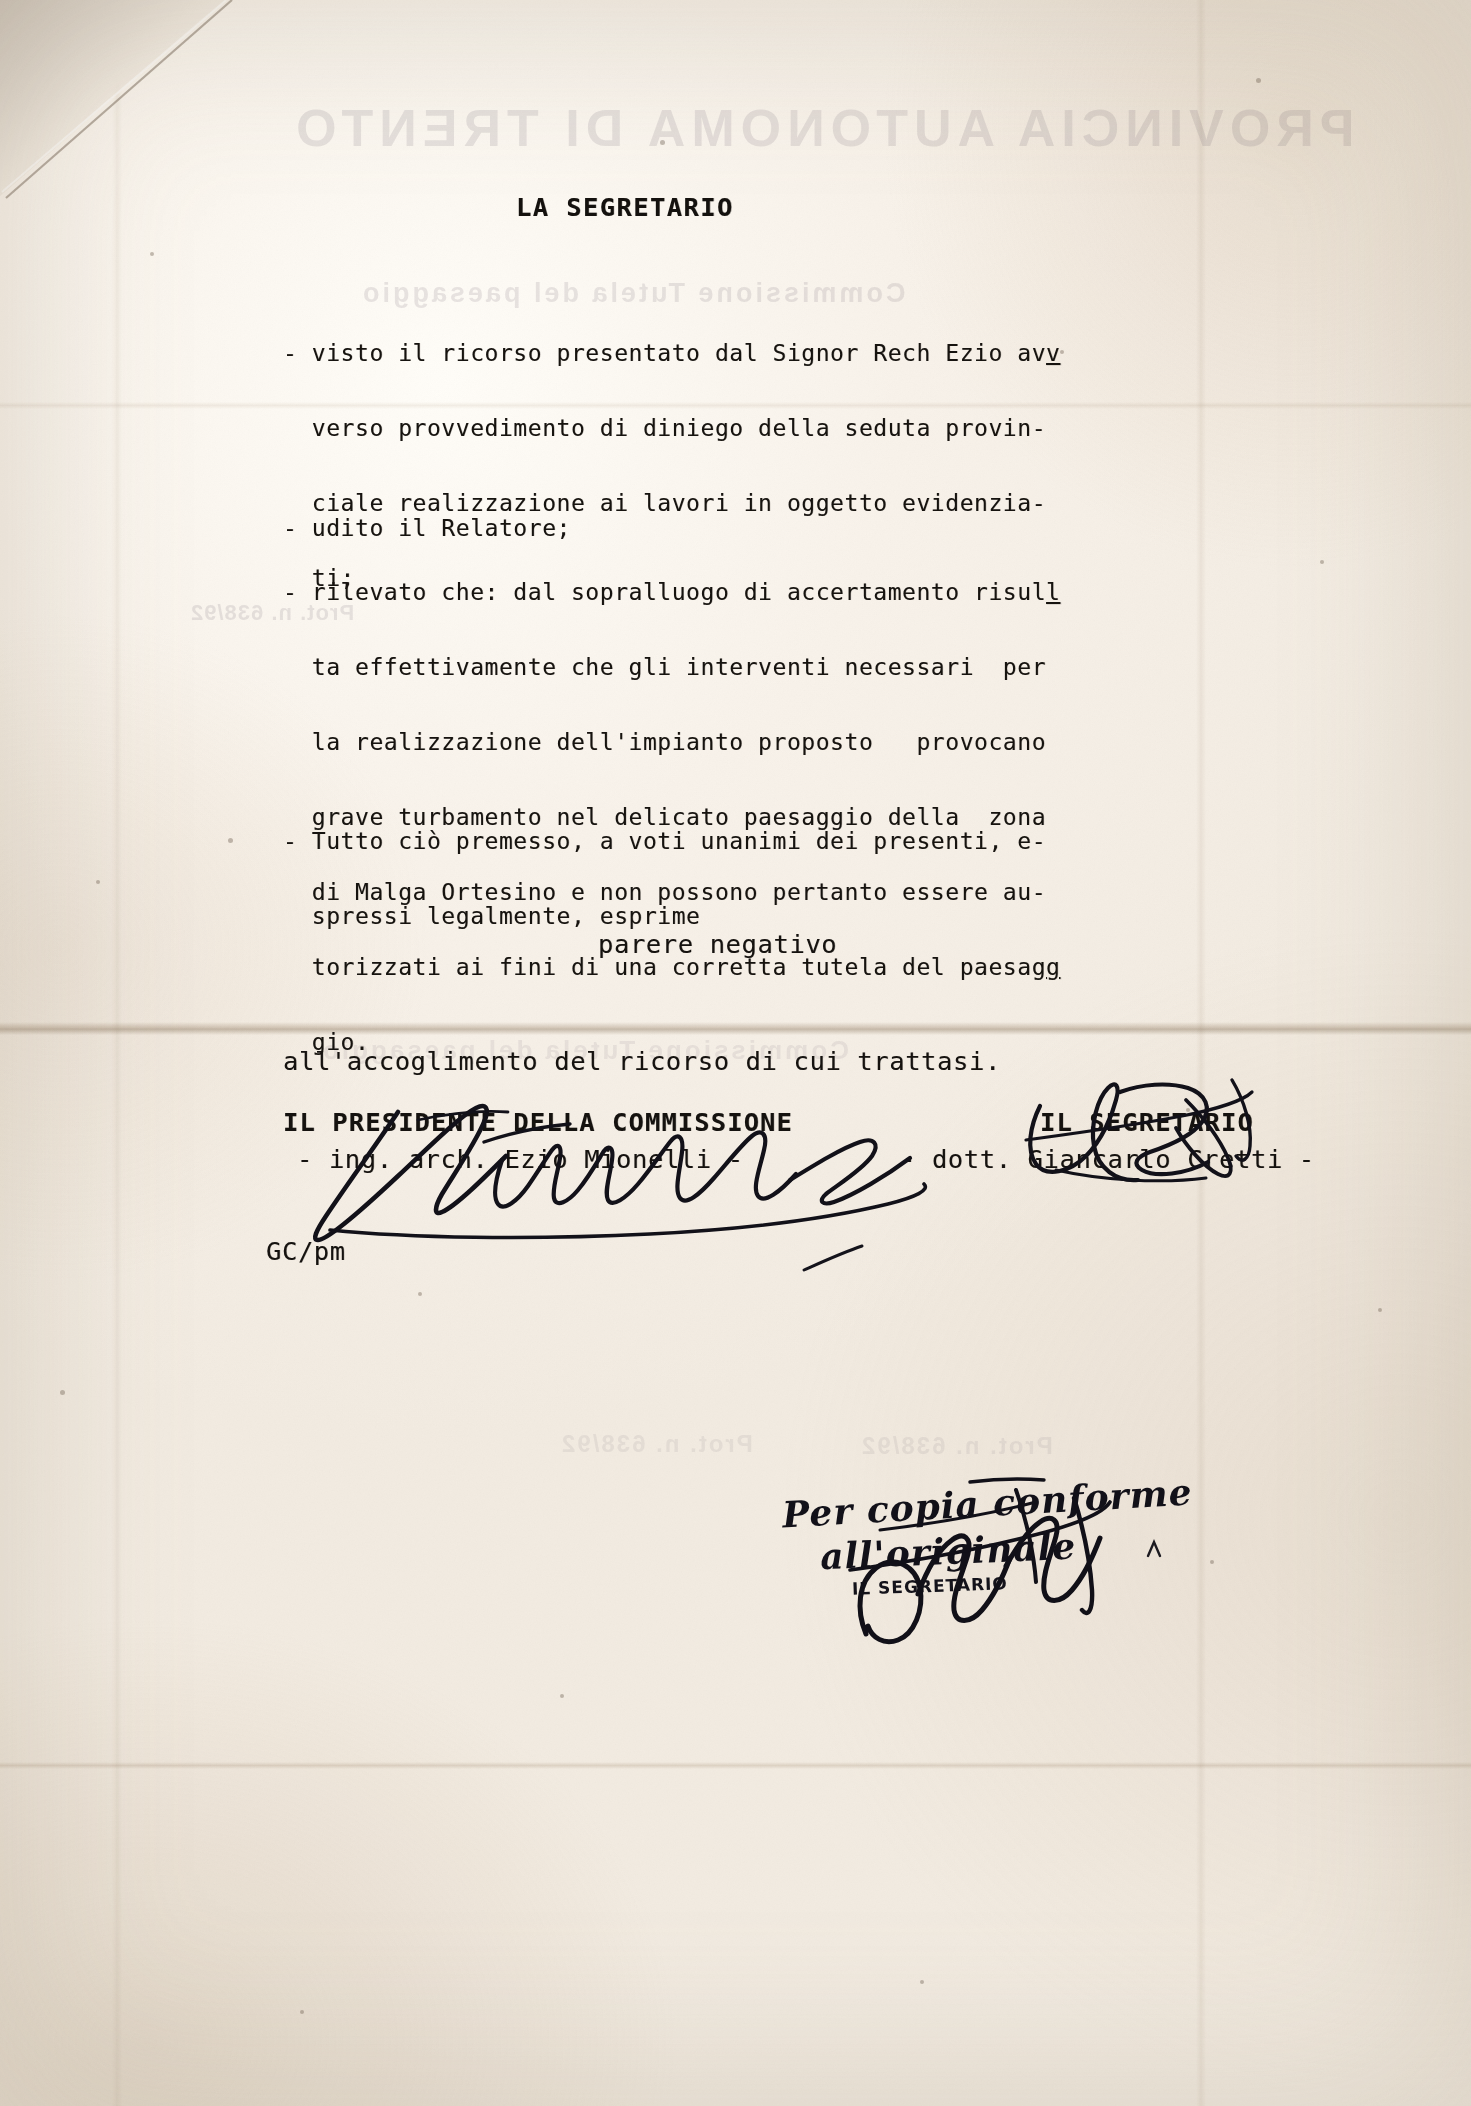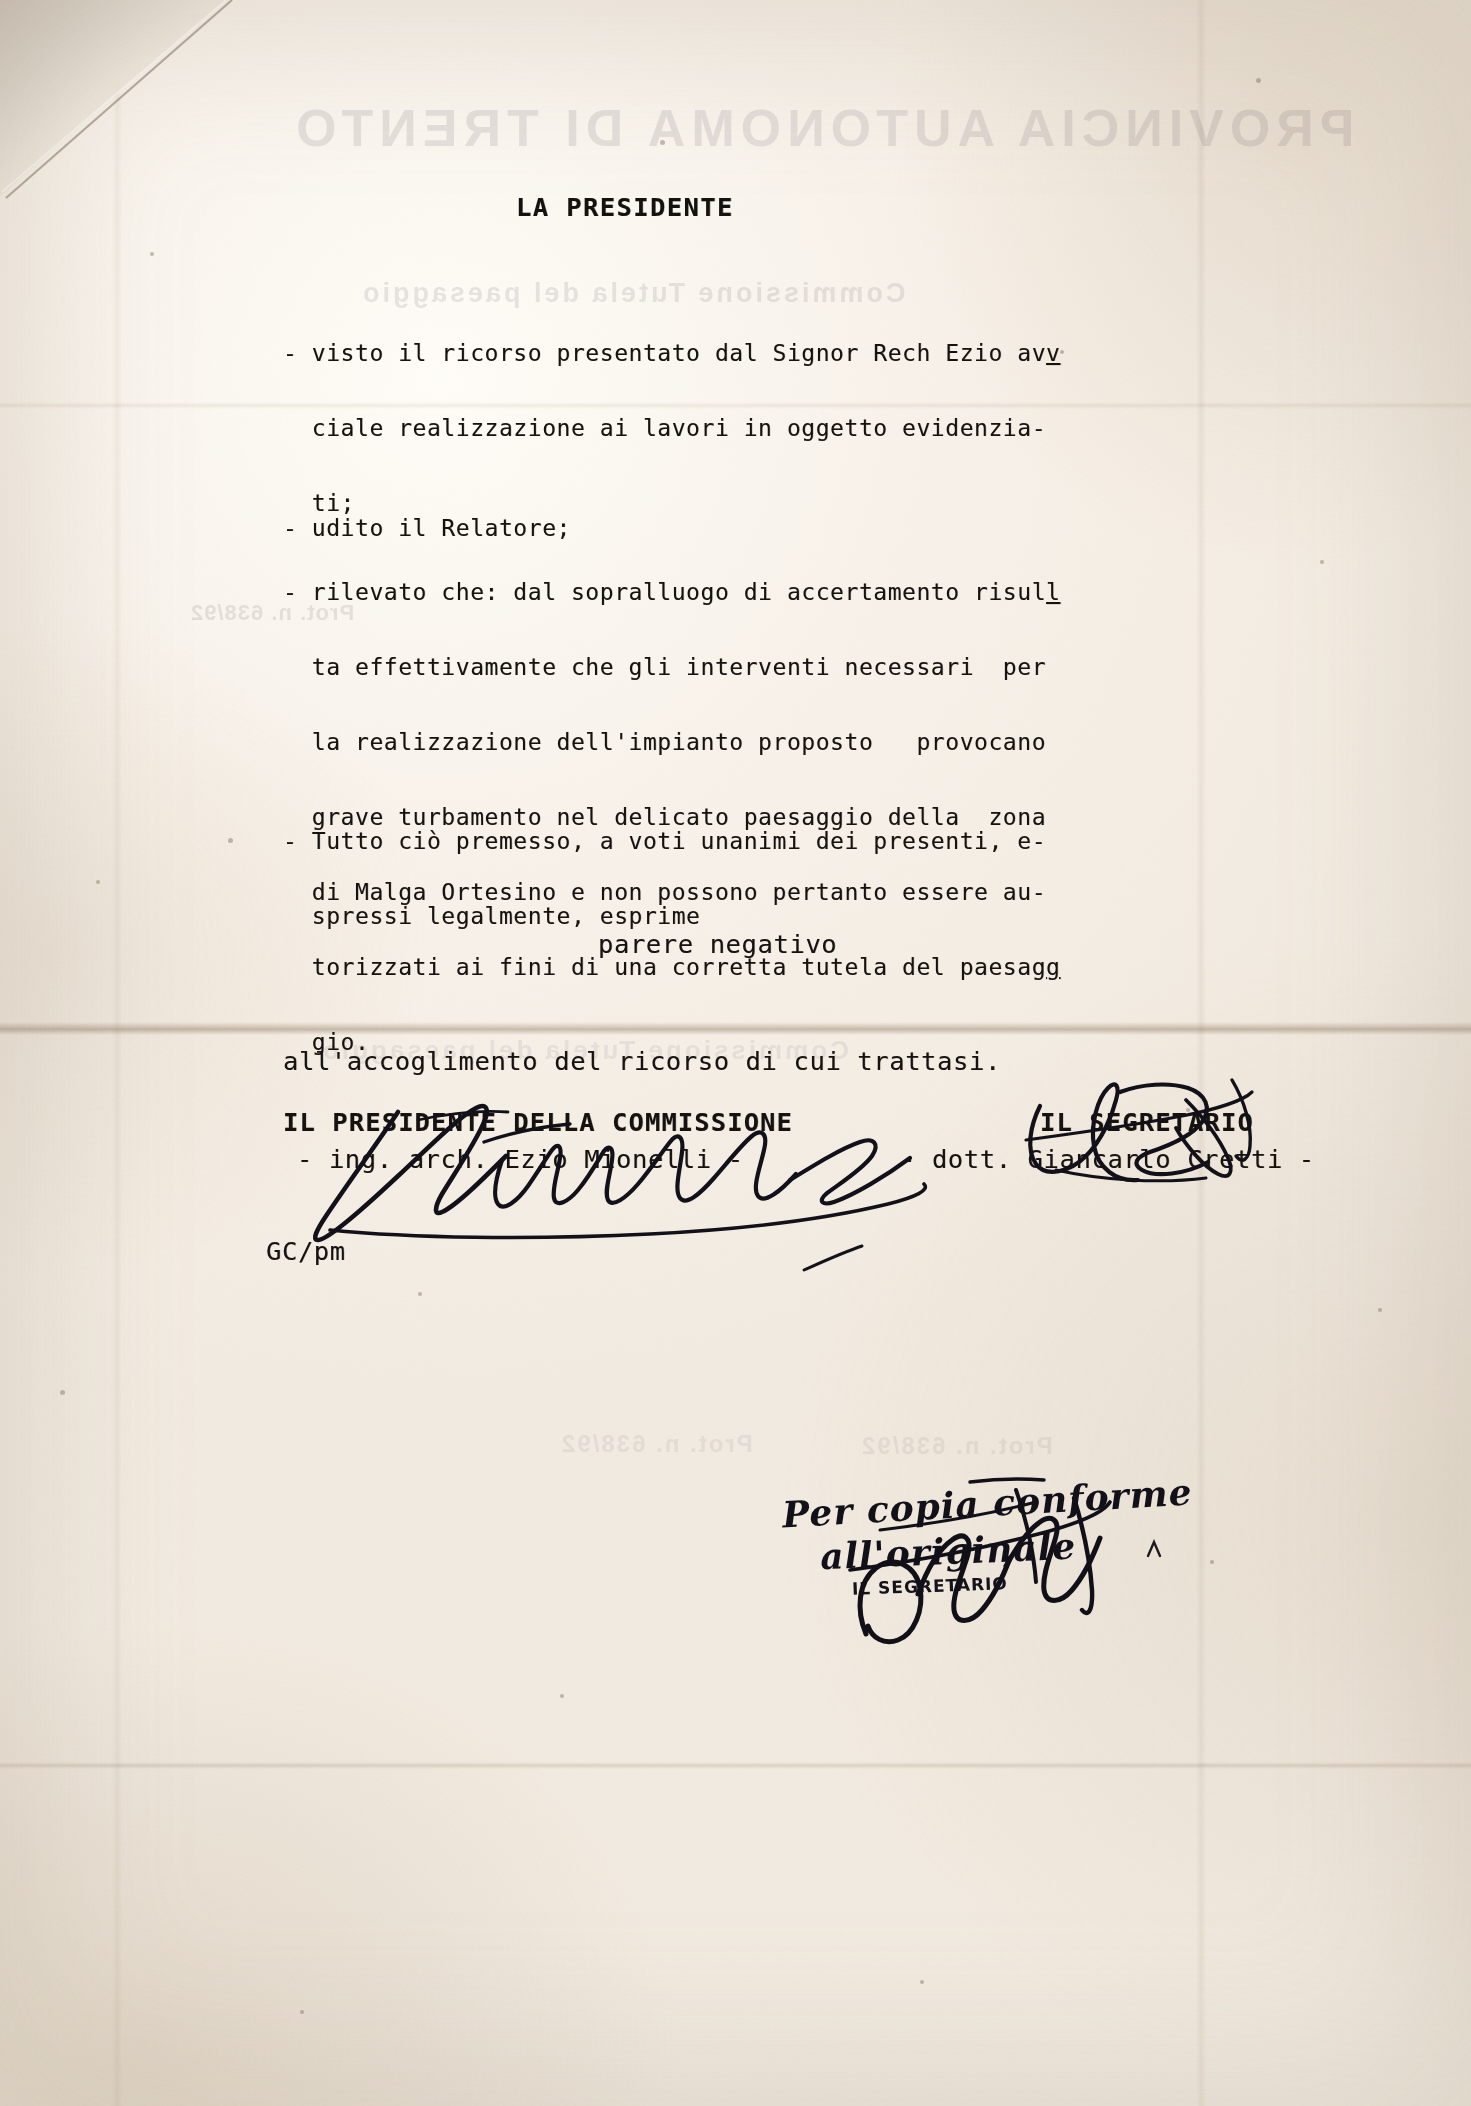--- a/index.html
+++ b/index.html
@@ -210,24 +210,25 @@
   <div class="speck" style="left:418px;top:1292px;width:4px;height:4px;"></div>
   <div class="speck" style="left:60px;top:1390px;width:5px;height:5px;"></div>
   <div class="speck" style="left:1210px;top:1560px;width:4px;height:4px;"></div>
   <div class="speck" style="left:920px;top:1980px;width:4px;height:4px;"></div>
   <div class="speck" style="left:300px;top:2010px;width:4px;height:4px;"></div>
   <div class="speck" style="left:1186px;top:1108px;width:4px;height:4px;"></div>
   <div class="speck" style="left:1378px;top:1308px;width:4px;height:4px;"></div>
   <div class="speck" style="left:560px;top:1694px;width:4px;height:4px;"></div>
   <div class="speck" style="left:1060px;top:350px;width:4px;height:4px;"></div>
 
-  <div class="title" style="left:516px; top:192px;">LA PRESIDENTE</div>
+  <div class="title" style="left:516px; top:192px;">LA SEGRETARIO</div>
 
   <div class="block" style="left:283px; top:297px;">
     <span class="ln"><span>- visto il ricorso presentato dal Signor Rech Ezio av</span><u>v</u></span>
+    <span class="ln">  verso provvedimento di diniego della seduta provin-</span>
     <span class="ln">  ciale realizzazione ai lavori in oggetto evidenzia-</span>
     <span class="ln">  ti;</span>
   </div>
 
   <div class="block" style="left:283px; top:536px;">
     <span class="ln"><span>- rilevato che: dal sopralluogo di accertamento risul</span><u>l</u></span>
     <span class="ln">  ta effettivamente che gli interventi necessari  per</span>
     <span class="ln">  la realizzazione dell'impianto proposto   provocano</span>
     <span class="ln">  grave turbamento nel delicato paesaggio della  zona</span>
     <span class="ln">  di Malga Ortesino e non possono pertanto essere au-</span>

